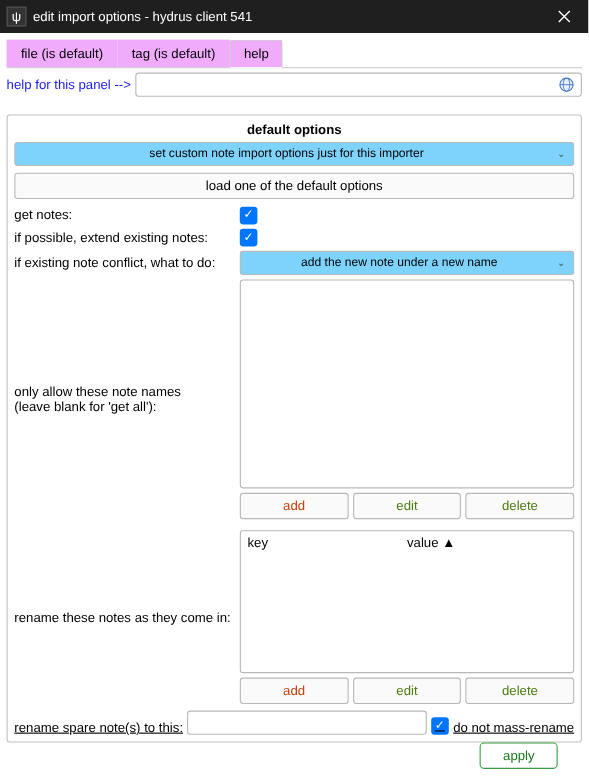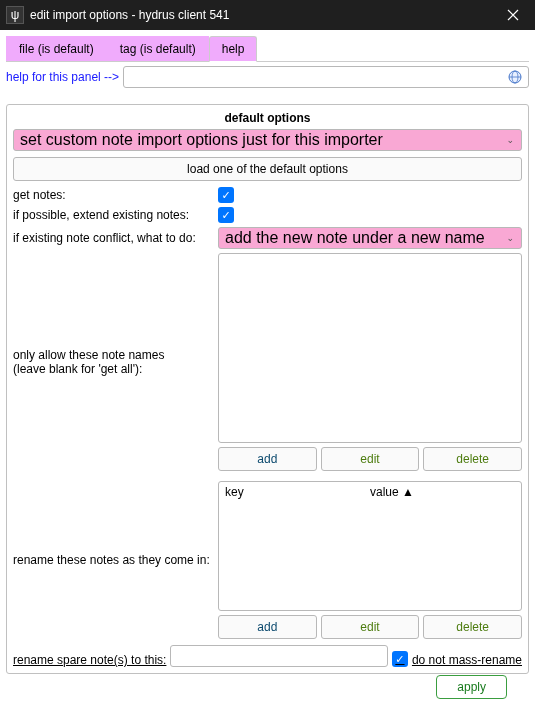--- a/index.html
+++ b/index.html
@@ -90,28 +90,29 @@
 }
 .fieldset-title {
   text-align: center;
   font-weight: bold;
   margin-bottom: 4px;
 }
 .select {
   width: 100%;
   border: 1px solid #b8b8b8;
   border-radius: 3px;
-  background: #f9a8d4;
+  background: #7dd3fc;
   padding: 3px 20px 3px 6px;
-  font-size: 16px;
+  font-size: 11px;
   appearance: none;
   position: relative;
   height: 22px;
   display:flex;
   align-items:center;
+  justify-content:center;
 }
 .select-wrap { position: relative; margin-bottom: 6px; }
 .select-arrow {
   position: absolute;
   right: 8px;
   top: 50%;
   transform: translateY(-50%);
   font-size: 9px;
   color: #555;
   pointer-events: none;
@@ -155,21 +156,21 @@
   height: 190px;
 }
 .btnrow { display: flex; gap: 4px; margin-top: 4px; }
 .btn {
   flex: 1;
   border: 1px solid #b8b8b8;
   border-radius: 3px;
   background: #fafafa;
   padding: 4px 0;
   text-align: center;
-  color: #0c4a6e;
+  color: #c2410c;
 }
 .btn.disabled { color: #4d7c0f; }
 .kvbox {
   border: 1px solid #b8b8b8;
   border-radius: 3px;
   background: #fff;
   width: 100%;
   height: 130px;
   position: relative;
 }

